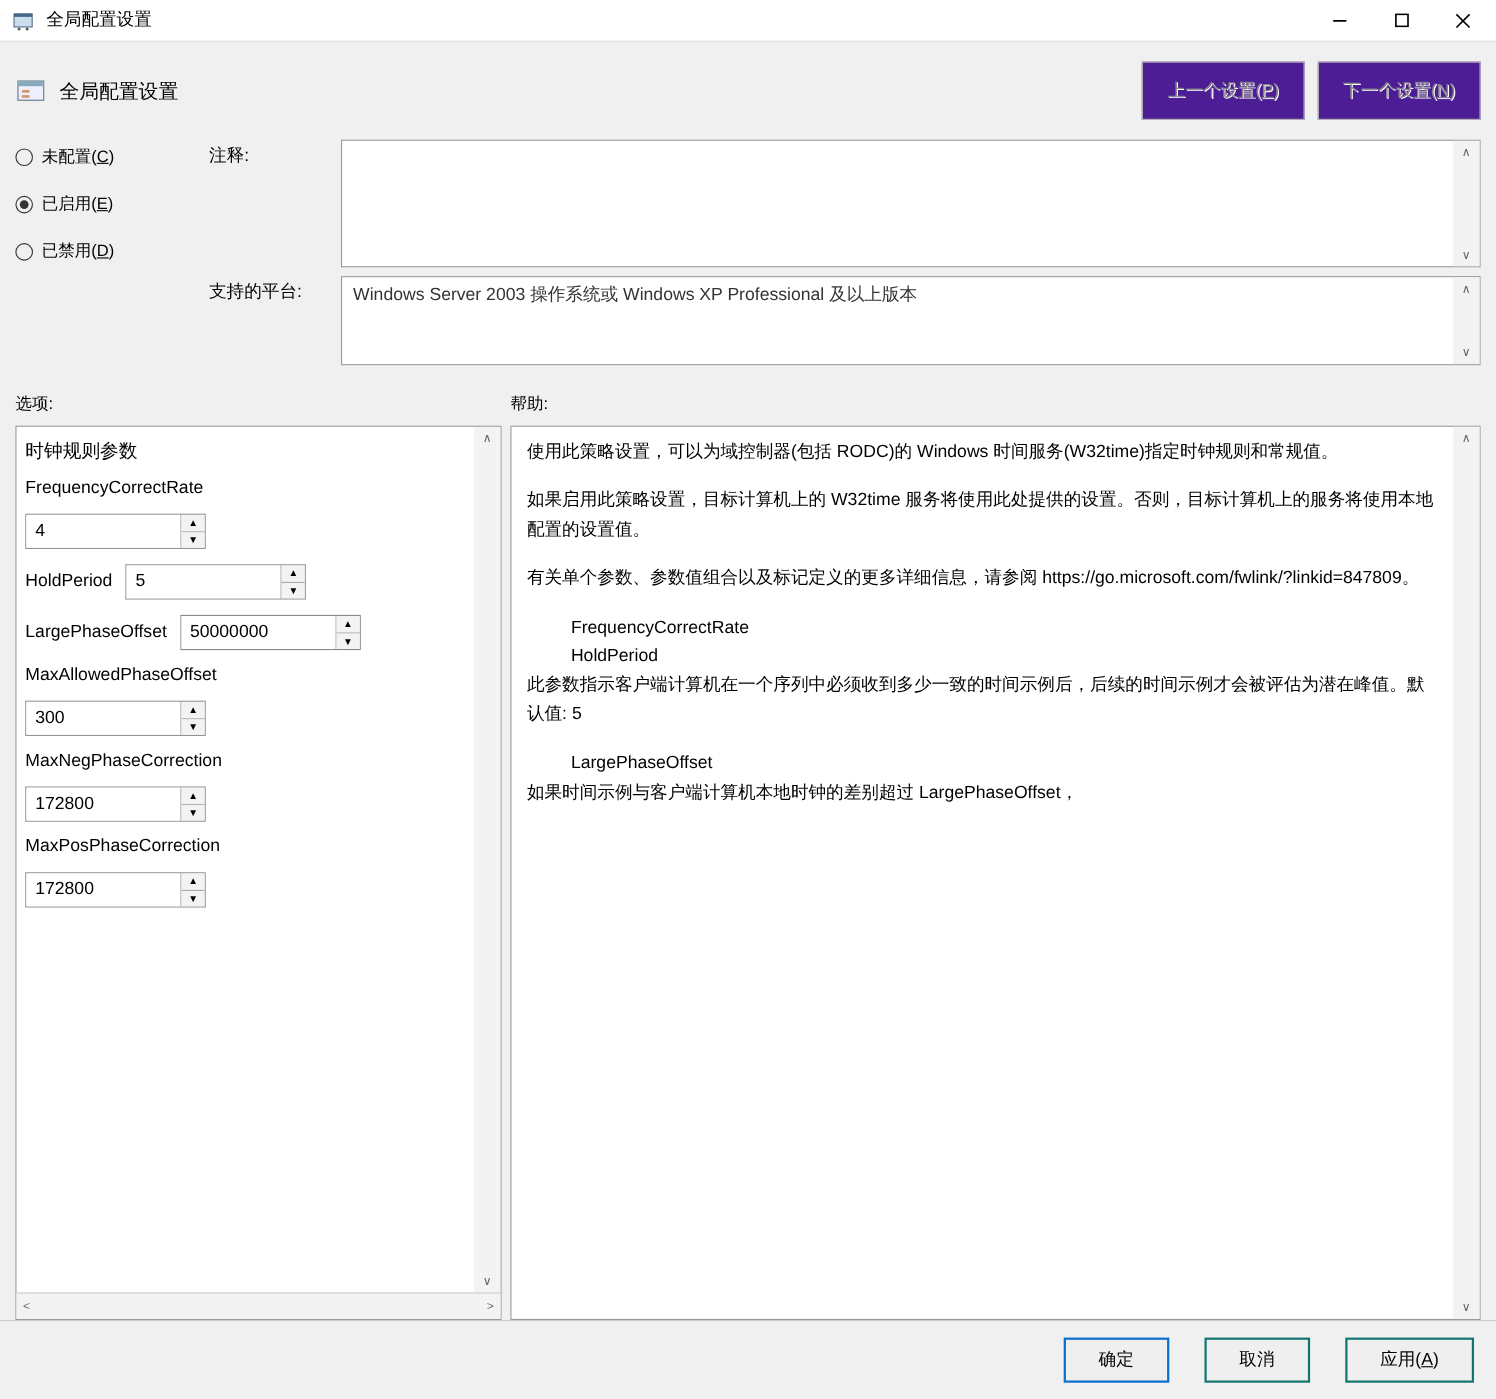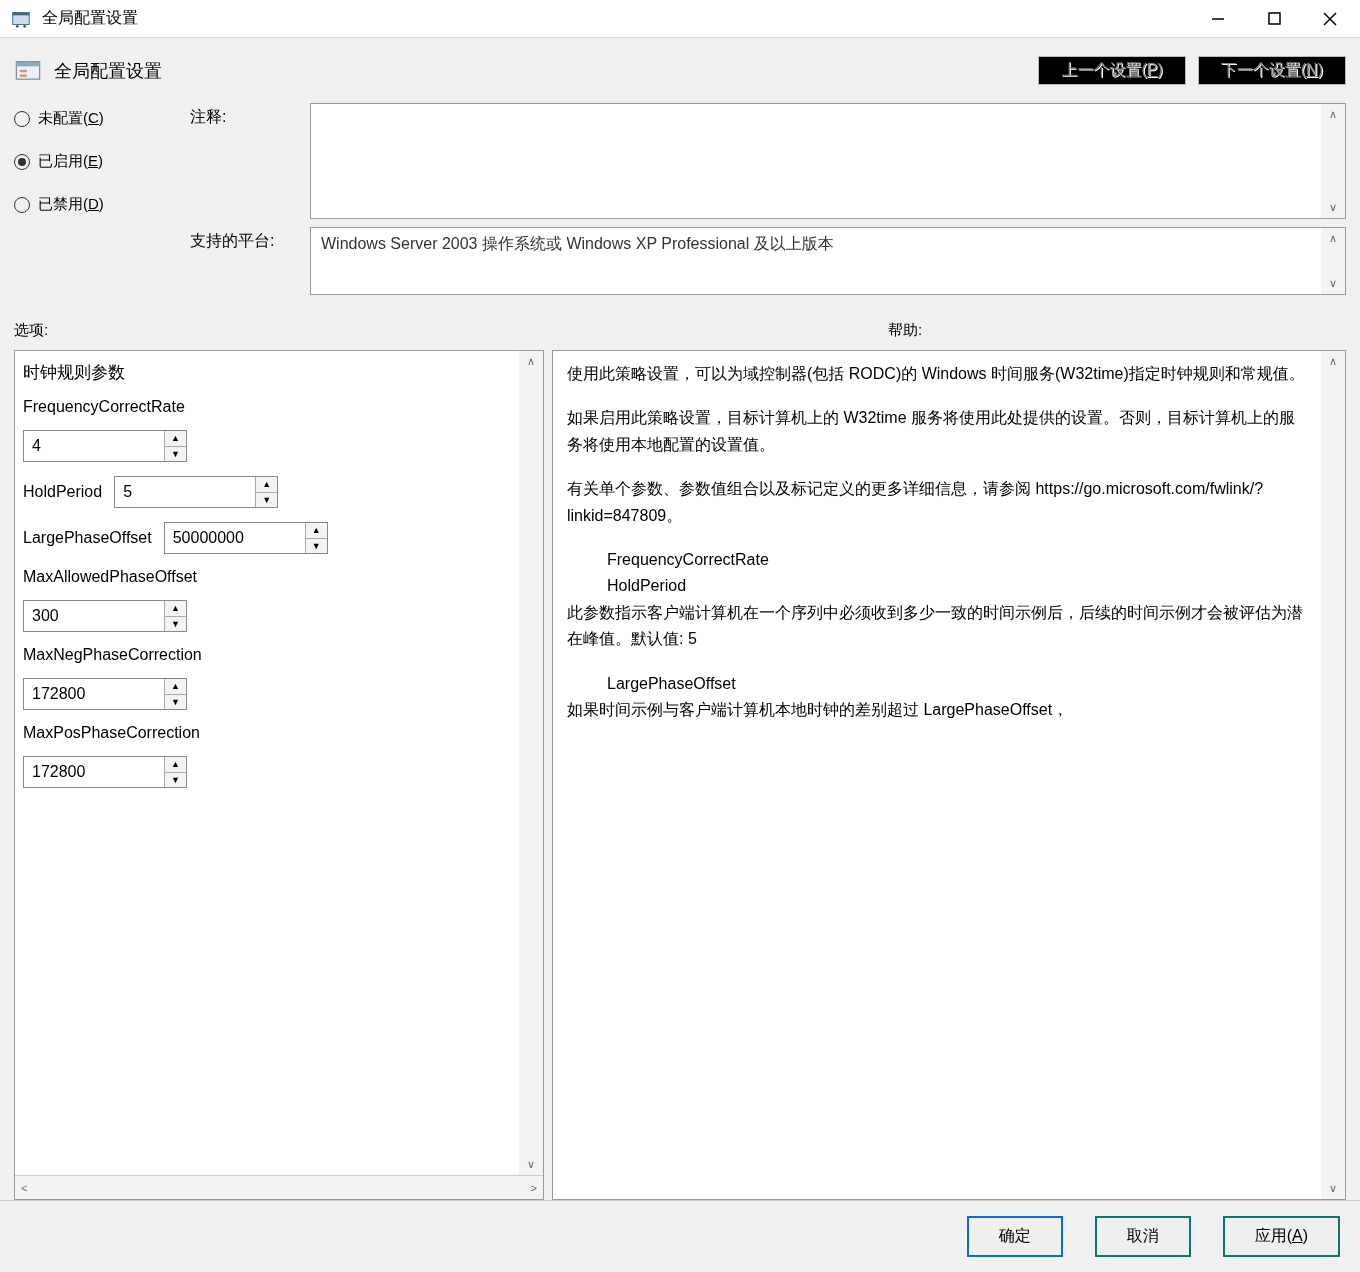--- a/index.html
+++ b/index.html
@@ -6,42 +6,42 @@
 body { font-family: "Microsoft YaHei", "Segoe UI", sans-serif; font-size: 15px; background: #f0f0f0; width: 1360px; height: 1272px; overflow: hidden; }
 .titlebar { height: 38px; background: #fff; display: flex; align-items: center; padding: 0 2px 0 10px; border-bottom: 1px solid #ddd; }
 .titlebar-icon { width: 22px; height: 22px; margin-right: 10px; }
 .titlebar-title { flex: 1; font-size: 16px; }
 .winbtn { width: 56px; height: 36px; display: flex; align-items: center; justify-content: center; cursor: pointer; }
 .winbtn svg { stroke: #000; fill: none; }
 .content { padding: 18px 14px 0 14px; height: calc(100% - 38px - 72px); display: flex; flex-direction: column; }
 .header-row { display: flex; align-items: center; gap: 12px; margin-bottom: 18px; }
 .header-icon { width: 28px; height: 28px; }
 .header-title { font-size: 18px; flex: 1; }
-.nav-btn { padding: 3px 22px; background: #000000; border: 1px solid #bbb; color: #888; font-size: 16px; text-shadow: 1px 1px 0 #fff; cursor: not-allowed; }
+.nav-btn { padding: 15px 22px; background: #4c1d95; border: 1px solid #bbb; color: #888; font-size: 16px; text-shadow: 1px 1px 0 #fff; cursor: not-allowed; }
 .nav-btn u { text-decoration: underline; }
 .config-row { display: flex; align-items: flex-start; gap: 36px; margin-bottom: 8px; }
 .radios { display: flex; flex-direction: column; gap: 24px; padding-top: 6px; width: 140px; }
 .radio-item { display: flex; align-items: center; gap: 8px; cursor: pointer; }
 .radio-circle { width: 16px; height: 16px; border: 1.5px solid #333; border-radius: 50%; display: flex; align-items: center; justify-content: center; }
 .radio-circle.sel::after { content: ""; width: 8px; height: 8px; background: #333; border-radius: 50%; }
 .radio-label u { text-decoration: underline; }
 .right-col { flex: 1; display: flex; flex-direction: column; gap: 8px; }
 .field-row { display: flex; align-items: flex-start; gap: 10px; }
 .field-label { width: 110px; font-size: 16px; padding-top: 4px; }
 .scroll-box { flex: 1; background: #fff; border: 1px solid #999; position: relative; display: flex; }
 .scroll-box-inner { flex: 1; padding: 6px 10px; font-size: 16px; color: #333; }
 .vscroll { width: 24px; background: #f3f3f3; display: flex; flex-direction: column; align-items: center; justify-content: space-between; padding: 4px 0; }
 .vscroll .arr { font-size: 11px; color: #666; cursor: pointer; }
 .comment-box { height: 116px; }
-.platform-box { height: 68px; }
+.platform-box { height: 81px; }
 .section-labels { display: flex; margin-top: 18px; margin-bottom: 10px; }
 .section-labels .lbl-left { width: 450px; }
-.section-labels .lbl-right { flex: 1; text-align: center; }
+.section-labels .lbl-right { flex: 1; }
 .panels { display: flex; gap: 8px; flex: 1; min-height: 0; }
-.options-panel { width: 530px; background: #fff; border: 1px solid #999; display: flex; flex-direction: column; }
+.options-panel { width: 442px; background: #fff; border: 1px solid #999; display: flex; flex-direction: column; }
 .options-body { flex: 1; overflow: hidden; display: flex; }
 .options-inner { flex: 1; padding: 10px 8px; display: flex; flex-direction: column; gap: 14px; }
 .opt-group-title { font-size: 17px; }
 .opt-field { display: flex; align-items: center; gap: 12px; flex-wrap: wrap; }
 .opt-label { font-size: 16px; }
 .spinner { display: flex; border: 1px solid #888; background: #fff; height: 32px; }
 .spinner input { border: none; outline: none; padding: 0 8px; font-size: 16px; width: 140px; }
 .spinner .spin-btns { width: 22px; display: flex; flex-direction: column; border-left: 1px solid #aaa; }
 .spinner .spin-btns div { flex: 1; display: flex; align-items: center; justify-content: center; font-size: 9px; background: #f3f3f3; cursor: pointer; }
 .spinner .spin-btns div:first-child { border-bottom: 1px solid #aaa; }

